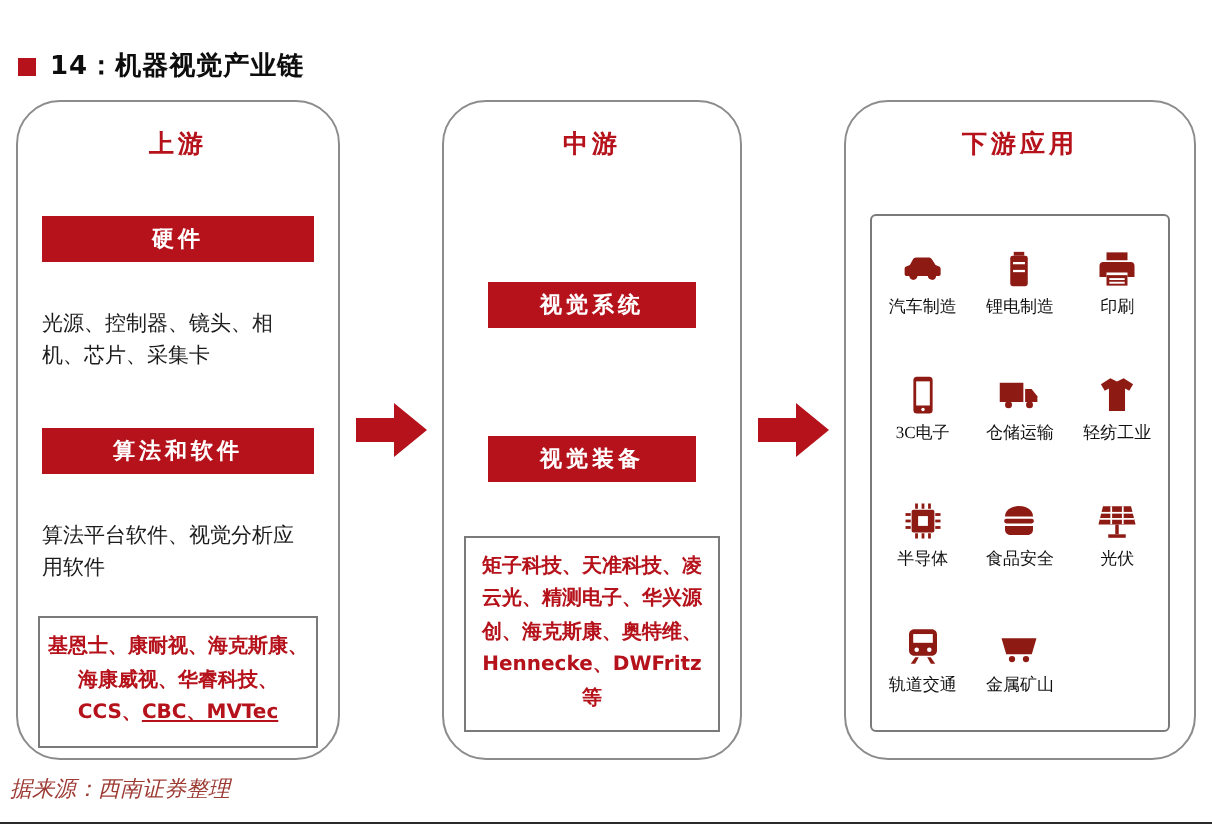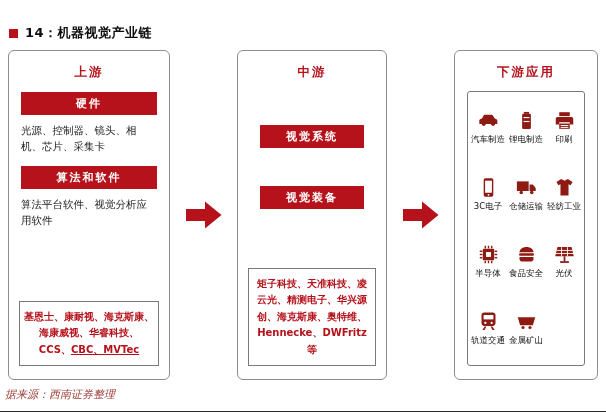--- a/index.html
+++ b/index.html
@@ -13,26 +13,26 @@
   body{
     width:606px;height:414px;background:#fff;position:relative;overflow:hidden;
     font-family:"DejaVu Sans","Liberation Sans",sans-serif;color:#111;
   }
   .title-row{display:flex;align-items:center;gap:7px;padding:10px 10px 2px 9px;margin-top:14px;}
   .bullet{width:9px;height:9px;background:var(--red);flex:0 0 auto;}
   .title{font-size:13px;font-weight:bold;color:#0d0d0d;letter-spacing:.5px;}
 
   .diagram{display:flex;align-items:stretch;padding:6px 8px 0;height:336px;}
   .panel{
-    border:1.5px solid var(--border-gray);border-radius:6px;background:#fff;
-    display:flex;flex-direction:column;height:330px;
+    border:1.5px solid var(--border-gray);border-radius:22px;background:#fff;
+    display:flex;flex-direction:column;height:330px;gap:16px;
   }
   .panel-up{width:162px;}
   .panel-mid{width:150px;}
-  .panel-down{width:144px;}
+  .panel-down{width:176px;font-family:Liberation Serif, serif;}
   .arrow-wrap{flex:1;display:flex;align-items:center;justify-content:center;}
 
   .panel-header{
     text-align:center;color:var(--red);font-weight:bold;font-size:12.5px;
     margin-top:13px;letter-spacing:2px;flex:0 0 auto;
   }
   .red-box{
     background:var(--red);color:#fff;font-weight:bold;font-size:11px;
     text-align:center;padding:4px 3px;margin:11px 12px 0;letter-spacing:2px;
   }

